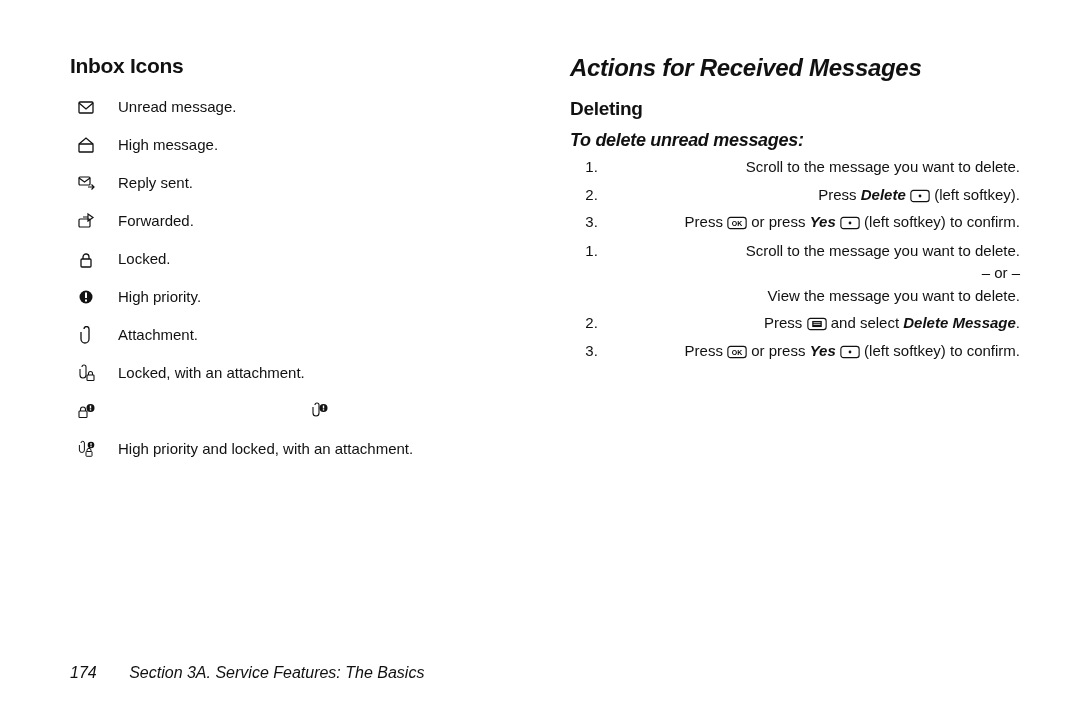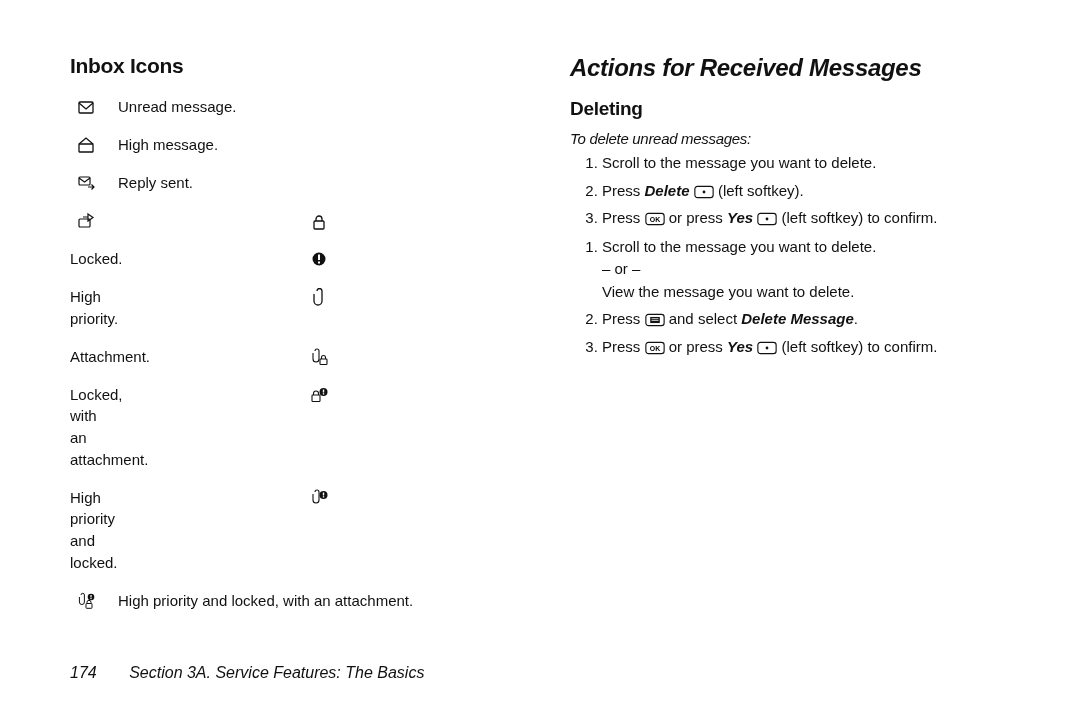--- a/index.html
+++ b/index.html
@@ -40,33 +40,34 @@
     letter-spacing: -0.3px;
   }
   h2.deleting {
     font-size: 19px;
     font-weight: bold;
     margin: 0 0 10px 0;
     letter-spacing: -0.3px;
   }
   .instr {
     font-style: italic;
-    font-weight: normal;
-    font-size: 15px;
+    font-weight: bold;
+    font-size: 18px;
     margin: 8px 0 4px 0;
     letter-spacing: -0.3px;
   }
   ol {
     margin: 0 0 6px 0;
     padding-left: 32px;
     font-size: 15px;
   }
   ol li {
     margin: 5px 0;
     line-height: 1.5;
+    text-align: right;
   }
   .icon-list {
     display: grid;
     grid-template-columns: 32px auto;
     row-gap: 10px;
     column-gap: 14px;
     font-size: 15px;
     align-items: start;
     margin-top: 4px;
     gap: 16px;
@@ -212,20 +213,21 @@
               <use href="#env-reply"></use>
             </svg>
           </div>
         <div class="desc-cell">Reply sent.</div>
 
         <div class="icon-cell">
             <svg viewBox="0 0 18 18">
               <use href="#env-fwd"></use>
             </svg>
           </div>
+        <div class="desc-cell">Forwarded.</div>
 
         <div class="icon-cell">
             <svg viewBox="0 0 18 18">
               <use href="#lock"></use>
             </svg>
           </div>
         <div class="desc-cell">Locked.</div>
 
         <div class="icon-cell">
             <svg viewBox="0 0 18 18">
@@ -246,21 +248,20 @@
               <use href="#clip-lock"></use>
             </svg>
           </div>
         <div class="desc-cell">Locked, with an attachment.</div>
 
         <div class="icon-cell">
             <svg viewBox="0 0 18 18">
               <use href="#lock-pri"></use>
             </svg>
           </div>
-        <div class="desc-cell">High priority and locked.</div>
 
         <div class="icon-cell">
             <svg viewBox="0 0 18 18">
               <use href="#clip-pri"></use>
             </svg>
           </div>
 
         <div class="icon-cell">
             <svg viewBox="0 0 18 18">
               <use href="#clip-lock-pri"></use>

